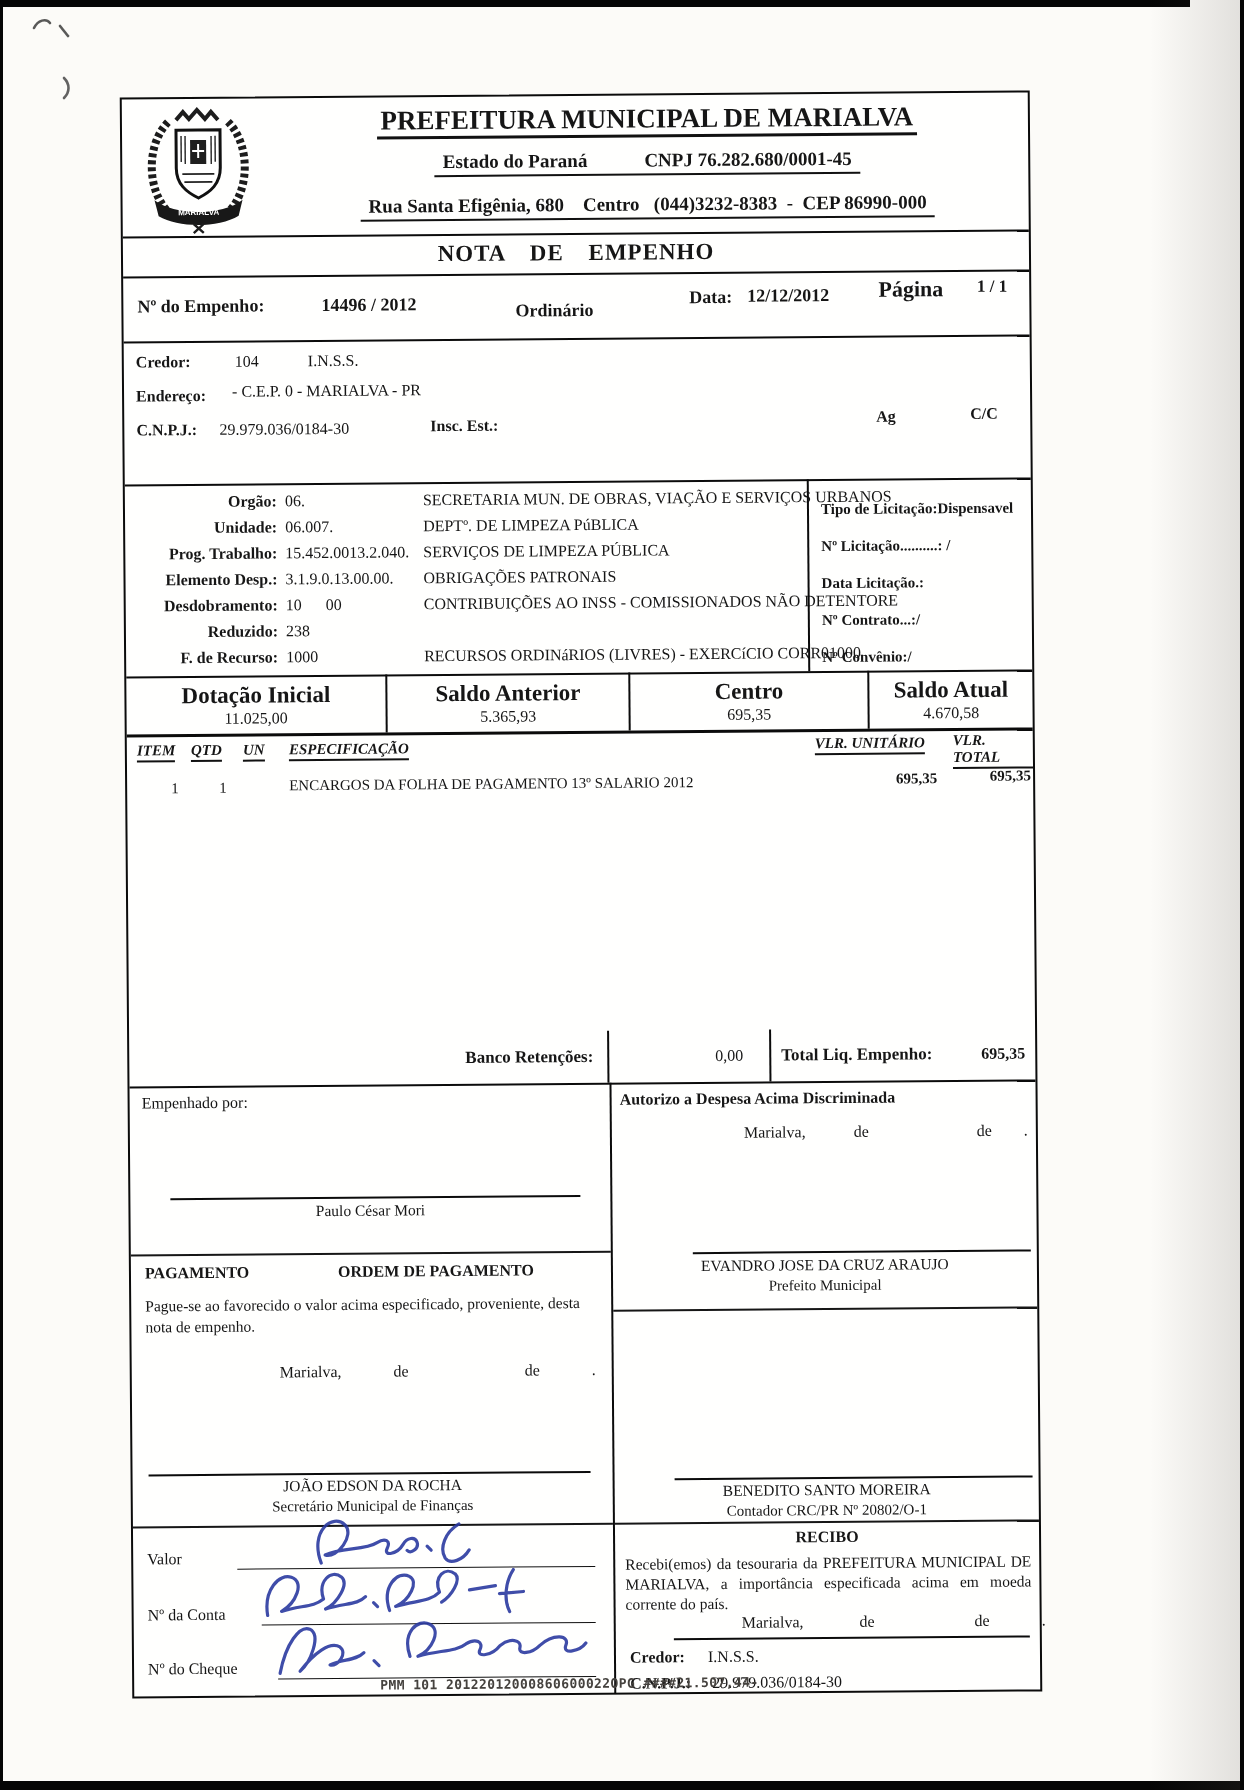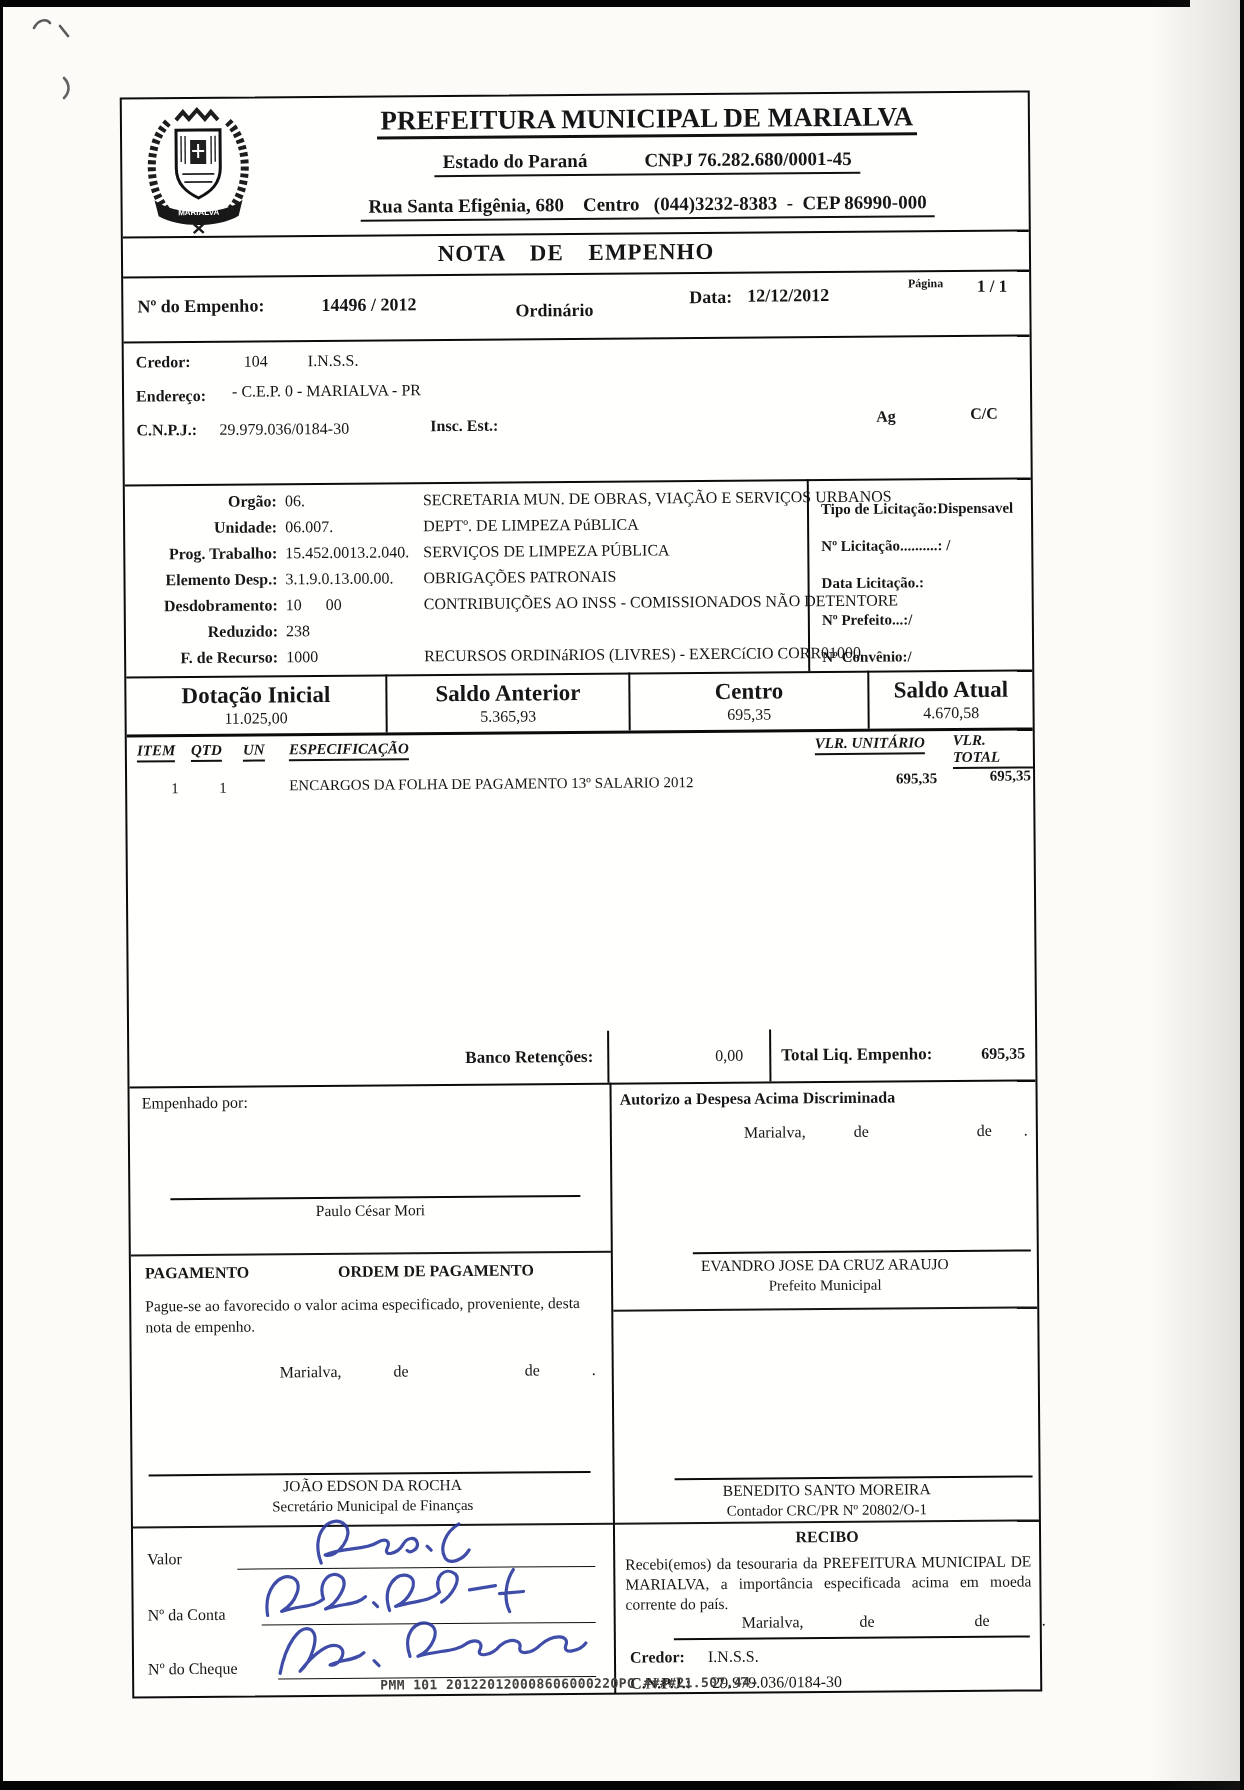--- a/index.html
+++ b/index.html
@@ -121,27 +121,27 @@
   </div>
 
   <div class="sec bb2 doc-title" style="top:137px;height:40px;">NOTA DE EMPENHO</div>
 
   <div class="sec bb2" style="top:177px;height:65px;">
     <span class="abs emp-label" style="left:14px;top:20px;">Nº do Empenho:</span>
     <span class="abs emp-label" style="left:198px;top:20px;">14496 / 2012</span>
     <span class="abs emp-label" style="left:392px;top:18px;margin-top:9px;">Ordinário</span>
     <span class="abs emp-label" style="left:566px;top:15px;">Data:</span>
     <span class="abs emp-label" style="left:624px;top:14px;">12/12/2012</span>
-    <span class="abs emp-label" style="right:86px;top:6px;font-size:12px;">Página</span>
+    <span class="abs emp-label" style="right:86px;top:6px;font-size:22px;">Página</span>
     <span class="abs emp-label" style="right:22px;top:7px;font-size:17px;">1 / 1</span>
   </div>
 
   <div class="sec bb2" style="top:242px;height:143px;">
     <span class="abs b fs16" style="left:12px;top:12px;">Credor:</span>
-    <span class="abs fs16" style="left:120px;top:12px;text-align:right;">104</span>
+    <span class="abs fs16" style="left:111px;top:12px;text-align:right;">104</span>
     <span class="abs fs16" style="left:184px;top:12px;">I.N.S.S.</span>
     <span class="abs b fs16" style="left:12px;top:46px;">Endereço:</span>
     <span class="abs fs16" style="left:108px;top:42px;">- C.E.P. 0 - MARIALVA - PR</span>
     <span class="abs b fs16" style="left:12px;top:80px;">C.N.P.J.:</span>
     <span class="abs fs16" style="left:95px;top:80px;">29.979.036/0184-30</span>
     <span class="abs b fs16" style="left:306px;top:78px;">Insc. Est.:</span>
     <span class="abs b fs16" style="left:752px;top:72px;">Ag</span>
     <span class="abs b fs16" style="left:846px;top:70px;">C/C</span>
   </div>
 
@@ -181,21 +181,21 @@
         <span class="lb">F. de Recurso:</span>
         <span class="cd">1000</span>
         <span class="ds">RECURSOS ORDINáRIOS (LIVRES) - EXERCíCIO CORR</span>
         <span class="ex">01000</span>
       </div>
     </div>
     <div class="abs" style="left:682px;top:0;bottom:0;right:0;border-left:2px solid #0b0b0b;">
       <span class="lic-line" style="top:22px;">Tipo de Licitação:Dispensavel</span>
       <span class="lic-line" style="top:59px;">Nº Licitação..........: /</span>
       <span class="lic-line" style="top:96px;">Data Licitação.:</span>
-      <span class="lic-line" style="top:133px;">Nº Prefeito...:/</span>
+      <span class="lic-line" style="top:133px;">Nº Contrato...:/</span>
       <span class="lic-line" style="top:170px;">Nº Convênio:/</span>
     </div>
   </div>
 
   <div class="sec bb3" style="top:577px;height:58px;">
     <div class="vtable">
       <div class="vcell vr" style="width:259px;">
         <div class="vh">Dotação Inicial</div>
         <div class="vv">11.025,00</div>
       </div>

